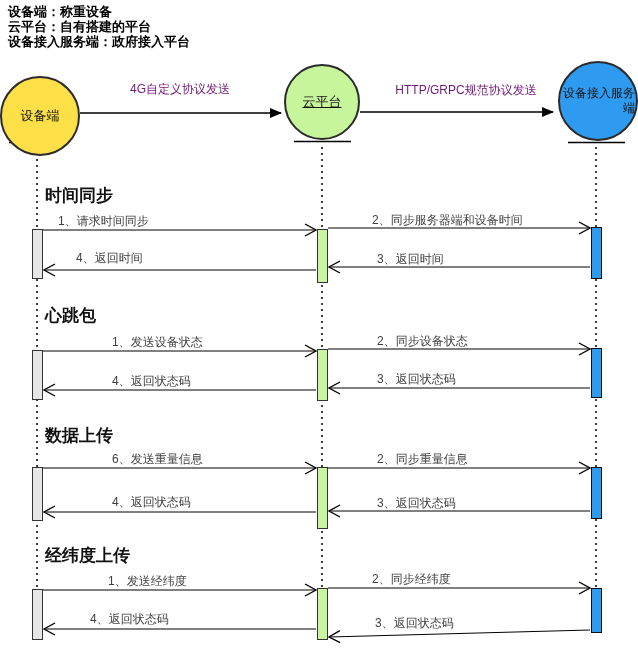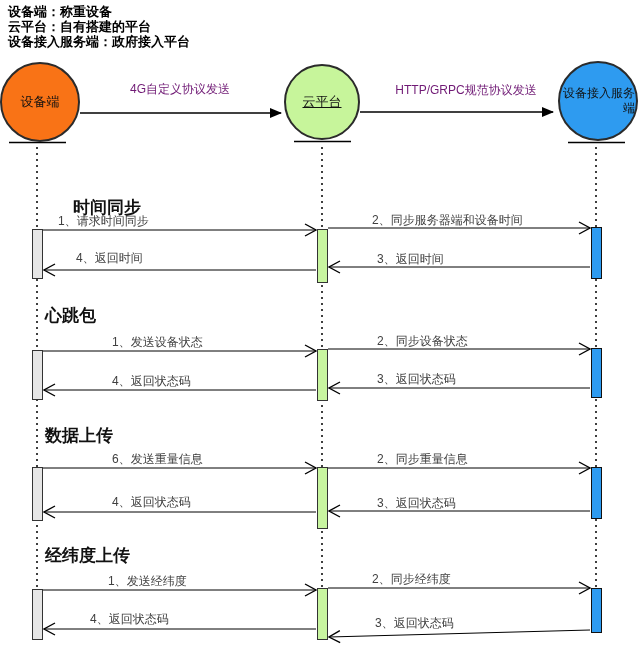--- a/index.html
+++ b/index.html
@@ -8,21 +8,21 @@
     font-family:"Liberation Sans",sans-serif;
   }
   #canvas svg{position:absolute;left:0;top:0;}
   .legend{position:absolute;left:8px;top:4px;color:#000000;font-weight:bold;
     font-size:13px;line-height:15px;white-space:nowrap;}
   .actor{
     position:absolute;border:2px solid #2b2b2b;border-radius:50%;
     display:flex;align-items:center;justify-content:center;text-align:center;
     font-size:13px;color:#111;box-sizing:border-box;
   }
-  .actor.device{left:0px;top:62px;width:80px;height:80px;background:#f97316;}
+  .actor.device{left:0px;top:76px;width:80px;height:80px;background:#fde047;}
   .actor.cloud{left:284px;top:64px;width:76px;height:76px;background:#c7f59b;text-decoration:underline;}
   .actor.server{left:558px;top:61px;width:80px;height:80px;background:#2e9bf0;font-size:12px;text-align:right;}
   .actor.server span{display:block;width:74px;line-height:15px;}
   .toplabel{position:absolute;font-size:12px;color:#701a75;white-space:nowrap;}
   .sec-title{position:absolute;font-size:17px;font-weight:bold;color:#111;white-space:nowrap;}
   .msg{position:absolute;font-size:12px;color:#404040;white-space:nowrap;}
   .bar{position:absolute;box-sizing:border-box;width:11px;border:1px solid #333;}
   .bar.gray{background:#e6e6e6;}
   .bar.green{background:#c8f5a0;}
   .bar.blue{background:#2e9bf0;border-color:#111;}
@@ -86,21 +86,21 @@
   <div class="actor cloud">
     <span>云平台</span>
   </div>
   <div class="actor server">
     <span>设备接入服务端</span>
   </div>
 
   <div class="toplabel" style="left:100px;top:81px;width:160px;text-align:center;">4G自定义协议发送</div>
   <div class="toplabel" style="left:366px;top:82px;width:200px;text-align:center;">HTTP/GRPC规范协议发送</div>
 
-  <div class="sec-title" style="left:45px;top:196px;margin-left:28px;">时间同步</div>
+  <div class="sec-title" style="left:45px;top:184px;">时间同步</div>
   <div class="sec-title" style="left:45px;top:304px;">心跳包</div>
   <div class="sec-title" style="left:45px;top:424px;">数据上传</div>
   <div class="sec-title" style="left:45px;top:544px;">经纬度上传</div>
 
   <div class="bar gray" style="left:32px;top:229px;height:50px;"></div>
   <div class="bar green" style="left:317px;top:229px;height:54px;"></div>
   <div class="bar blue" style="left:591px;top:227px;height:52px;"></div>
 
   <div class="bar gray" style="left:32px;top:350px;height:50px;"></div>
   <div class="bar green" style="left:317px;top:349px;height:52px;"></div>

